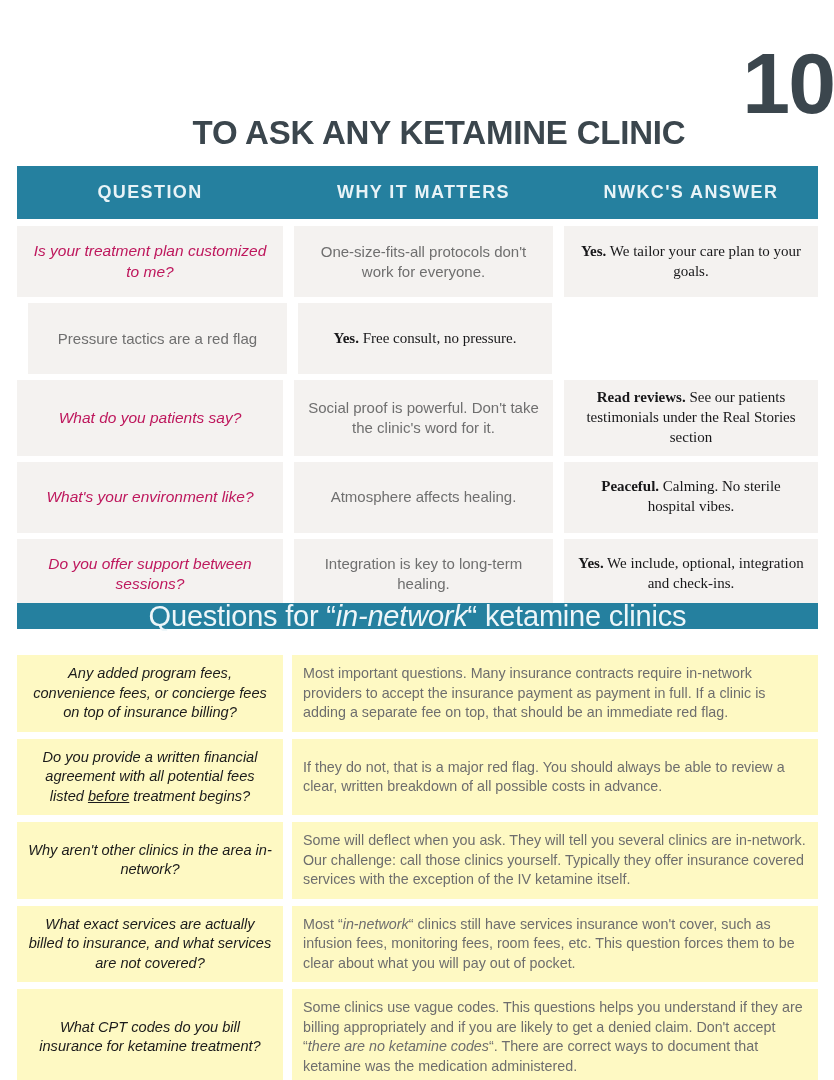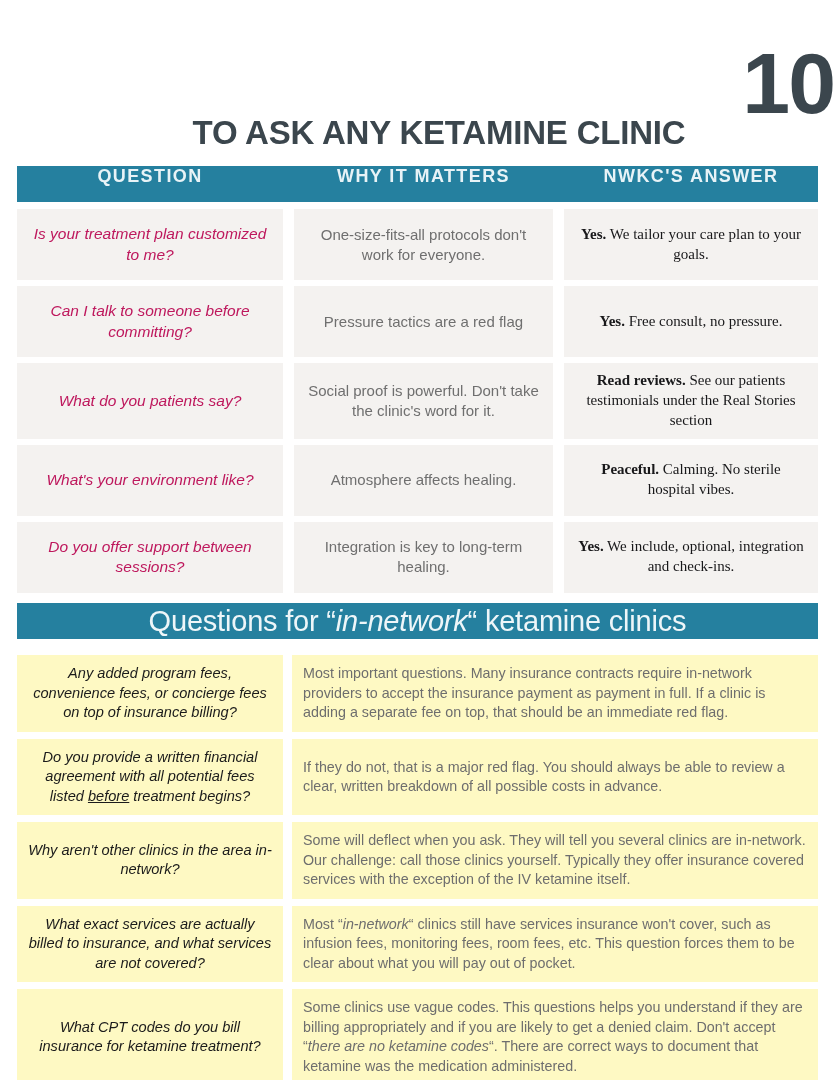--- a/index.html
+++ b/index.html
@@ -62,21 +62,22 @@
   
   .table-wrap {
     position: absolute;
     left: 17px;
     top: 166px;
     width: 801px;
   }
   .thead {
     display: flex;
     background: #25809f;
-    height: 36px;
+    height: 53px;
+    align-items: center;
     margin-bottom: 7px;
   }
   .th {
     color: #e8f3f7;
     font-size: 18px;
     font-weight: bold;
     letter-spacing: 1.4px;
     text-align: center;
     font-family: "Liberation Sans", sans-serif;
   }
@@ -118,21 +119,21 @@
     line-height: 1.33;
   }
   .cell-a b { font-weight: bold; }
 
   
   .banner {
     position: absolute;
     left: 17px;
     top: 603px;
     width: 801px;
-    height: 36px;
+    height: 26px;
     background: #25809f;
     display: flex;
     align-items: center;
     justify-content: center;
   }
   .banner-text {
     color: #eef6f9;
     font-family: "Liberation Sans", sans-serif;
     font-size: 29px;
     letter-spacing: -0.2px;
@@ -210,21 +211,20 @@
       <div class="cell col1 cell-q">Is your treatment plan customized to me?</div>
       <div class="gap"></div>
       <div class="cell col2 cell-w">One-size-fits-all protocols don't work for everyone.</div>
       <div class="gap"></div>
       <div class="cell col3 cell-a">
           <span><b>Yes.</b><span> We tailor your care plan to your goals.</span></span>
         </div>
     </div>
 
     <div class="trow">
-      <div class="cell col1 cell-q">Can I talk to someone before committing?</div>
       <div class="gap"></div>
       <div class="cell col2 cell-w">Pressure tactics are a red flag</div>
       <div class="gap"></div>
       <div class="cell col3 cell-a">
           <span><b>Yes.</b><span> Free consult, no pressure.</span></span>
         </div>
     </div>
 
     <div class="trow">
       <div class="cell col1 cell-q">What do you patients say?</div>

